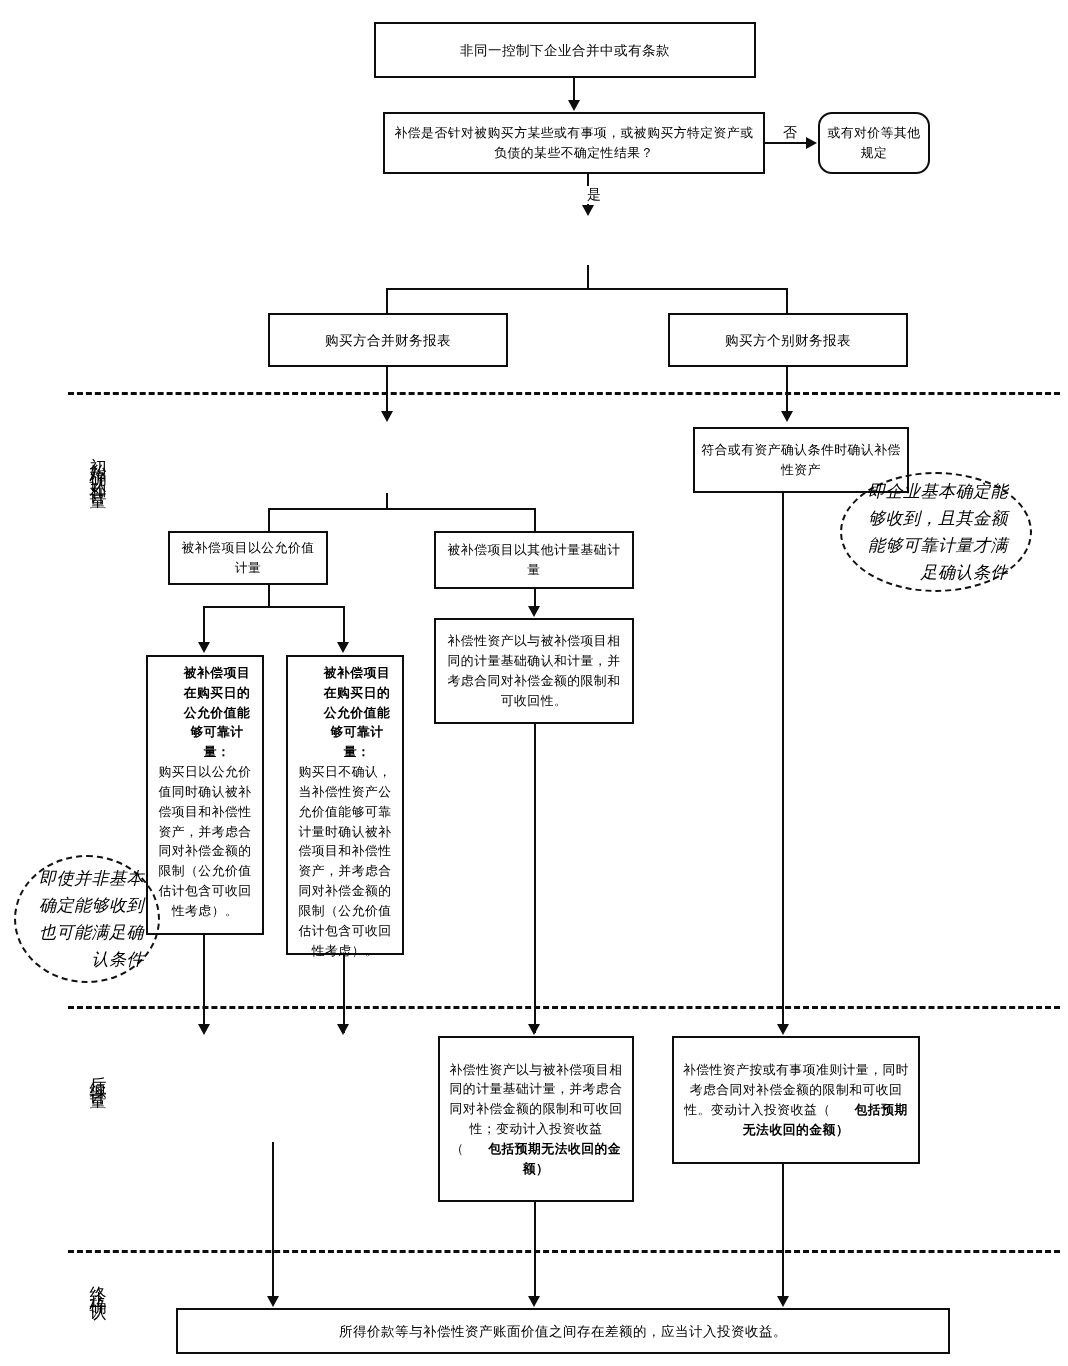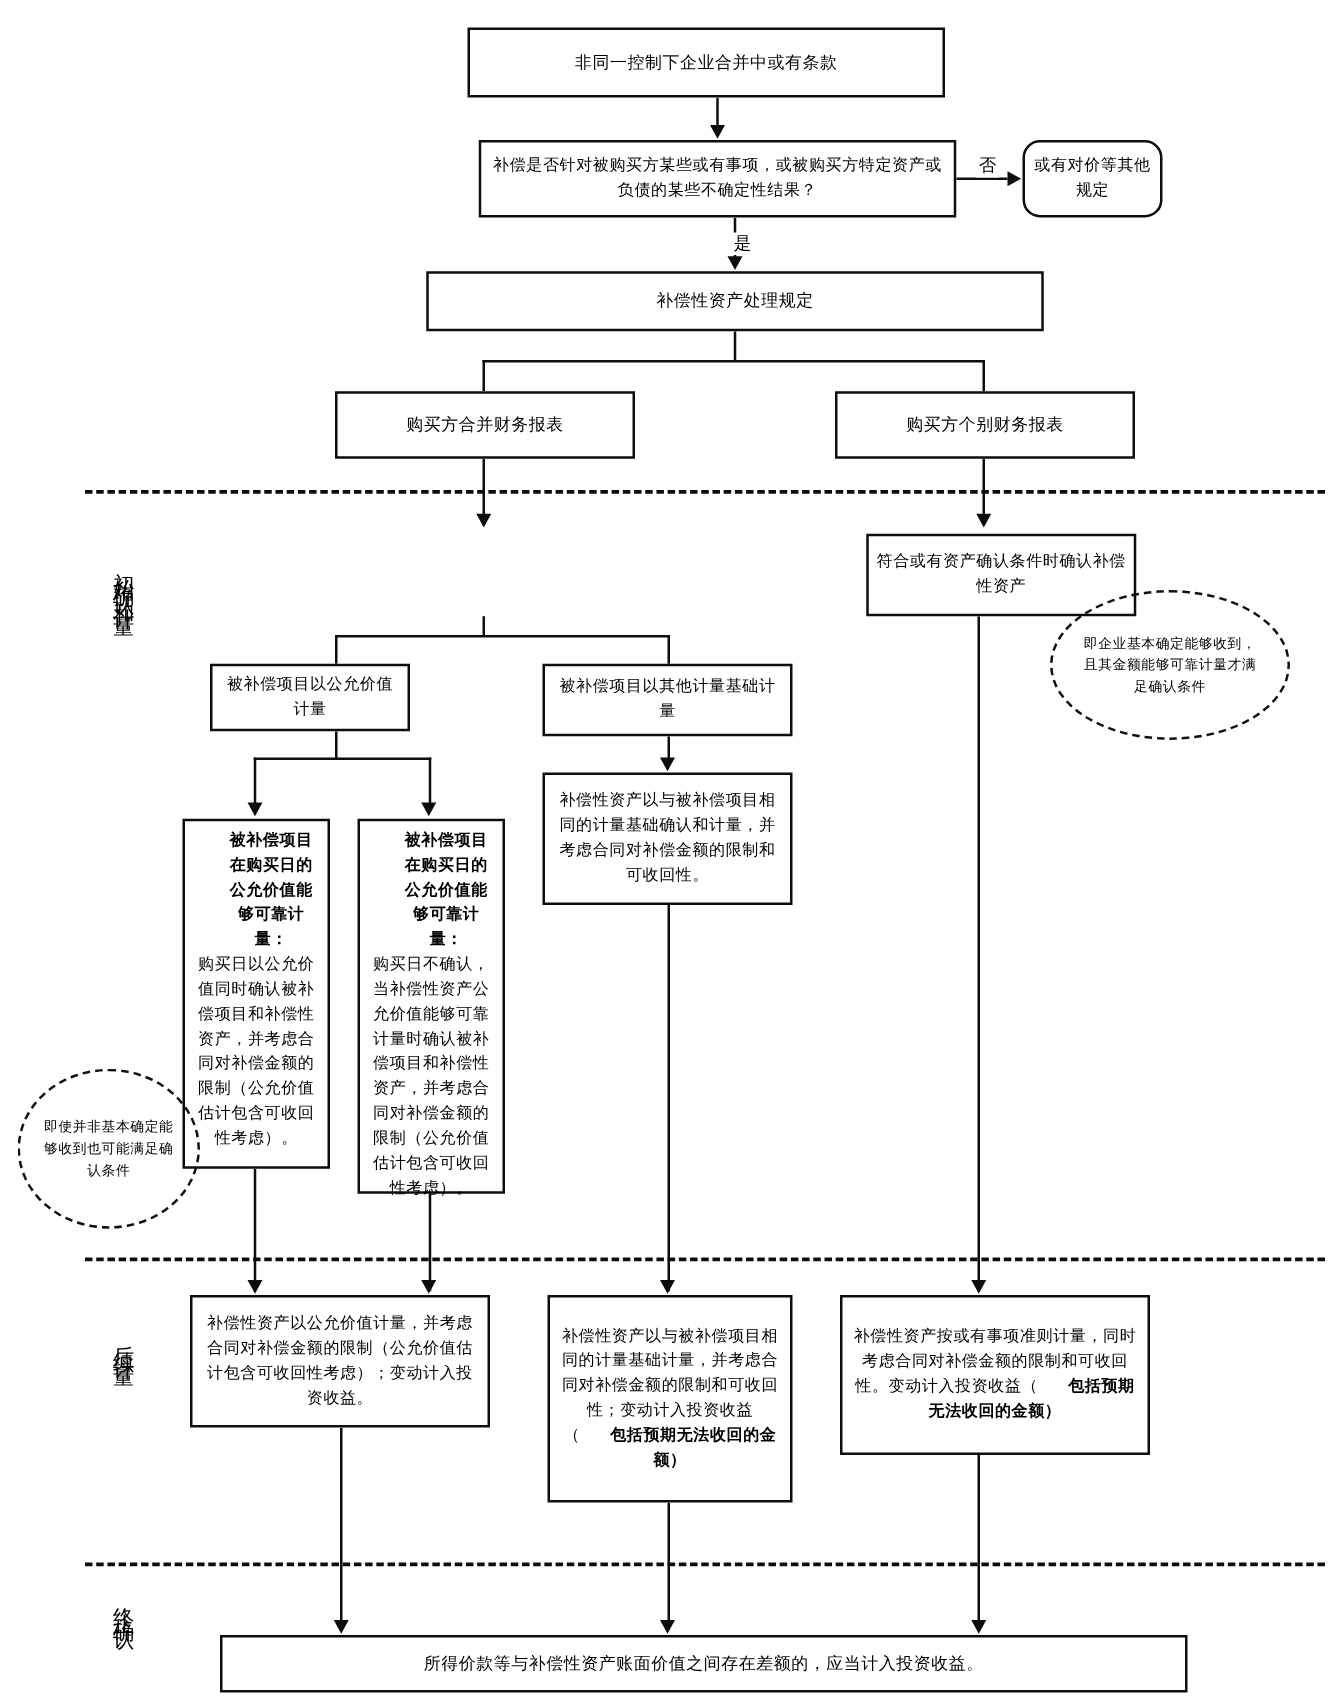--- a/index.html
+++ b/index.html
@@ -38,25 +38,26 @@
   
   .ellipse{
     position:absolute;
     box-sizing:border-box;
     border:2.4px dashed #111;
     border-radius:50%;
     background:transparent;
     display:flex;
     align-items:center;
     justify-content:center;
-    text-align:center;
+    text-align:right;
     line-height:1.6;
-    font-size:11px;
+    font-size:17px;
     letter-spacing:0.5px;
     z-index:5;
+    font-style:italic;
   }
   .ellipse .inner{padding:0 22px;}
 
   
   .ln{position:absolute;background:#0d0d0d;z-index:1;}
   .v{width:2.4px;}
   .h{height:2.4px;}
 
   .arrow{
     position:absolute;
@@ -131,23 +132,20 @@
   </div>
 
   <div class="node fs125" style="left:383px;top:112px;width:382px;height:62px;justify-content:flex-end;">
     <div class="inner">补偿是否针对被购买方某些或有事项，或被购买方特定资产或负债的某些不确定性结果？</div>
   </div>
 
   <div class="node rounded fs125" style="left:818px;top:112px;width:112px;height:62px;">
     <div class="inner">或有对价等其他规定</div>
   </div>
 
-  <div class="node fs13" style="left:341px;top:217px;width:494px;height:48px;">
-    <div class="inner">补偿性资产处理规定</div>
-  </div>
 
   <div class="node fs13" style="left:268px;top:313px;width:240px;height:54px;">
     <div class="inner">购买方合并财务报表</div>
   </div>
 
   <div class="node fs13" style="left:668px;top:313px;width:240px;height:54px;">
     <div class="inner">购买方个别财务报表</div>
   </div>
 
 
@@ -174,23 +172,20 @@
     </div>
   </div>
 
   <div class="node fs125" style="left:286px;top:655px;width:118px;height:300px;align-items:flex-start;">
     <div class="inner" style="padding-top:6px;">
       <div class="bold">被补偿项目在购买日的公允价值能够可靠计量：</div>
       <div>购买日不确认，当补偿性资产公允价值能够可靠计量时确认被补偿项目和补偿性资产，并考虑合同对补偿金额的限制（公允价值估计包含可收回性考虑）。</div>
     </div>
   </div>
 
-  <div class="node fs125" style="left:152px;top:1036px;width:240px;height:106px;">
-    <div class="inner">补偿性资产以公允价值计量，并考虑合同对补偿金额的限制（公允价值估计包含可收回性考虑）；变动计入投资收益。</div>
-  </div>
 
   <div class="node fs125" style="left:438px;top:1036px;width:196px;height:166px;">
     <div class="inner">
       <span>补偿性资产以与被补偿项目相同的计量基础计量，并考虑合同对补偿金额的限制和可收回性；变动计入投资收益（</span><span class="bold">包括预期无法收回的金额）</span>
     </div>
   </div>
 
   <div class="node fs125" style="left:672px;top:1036px;width:248px;height:128px;">
     <div class="inner">
       <span>补偿性资产按或有事项准则计量，同时考虑合同对补偿金额的限制和可收回性。变动计入投资收益（</span><span class="bold">包括预期无法收回的金额）</span>

